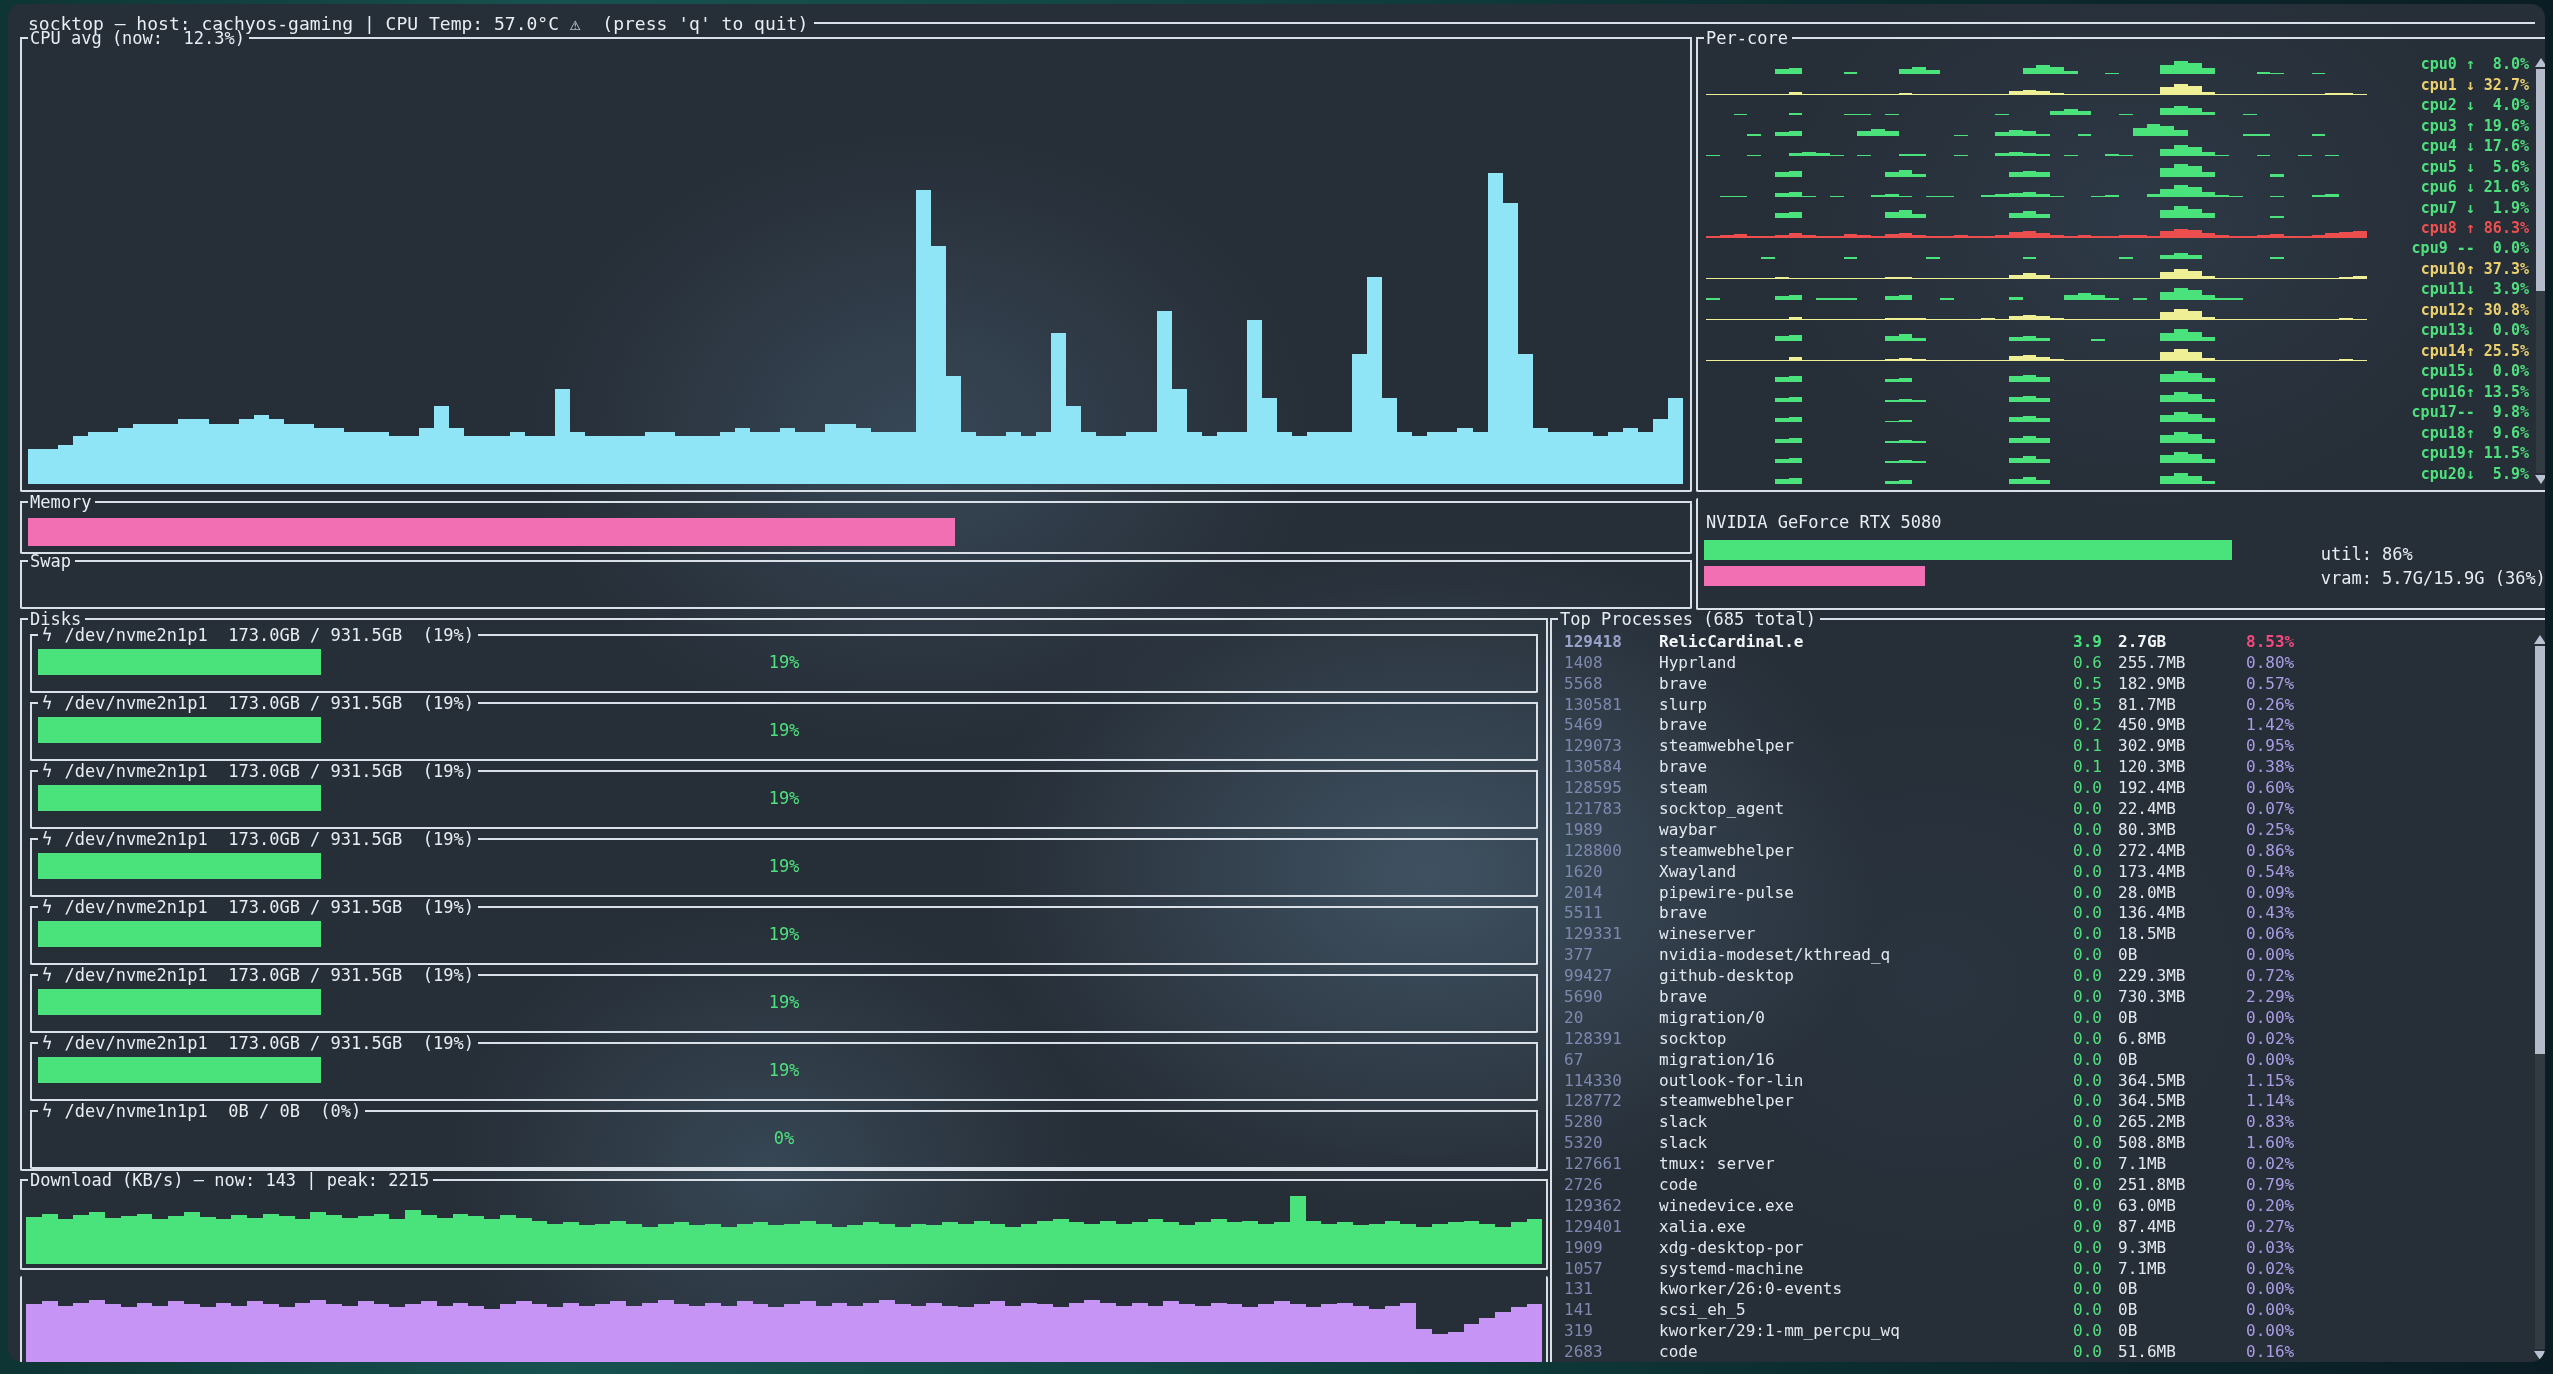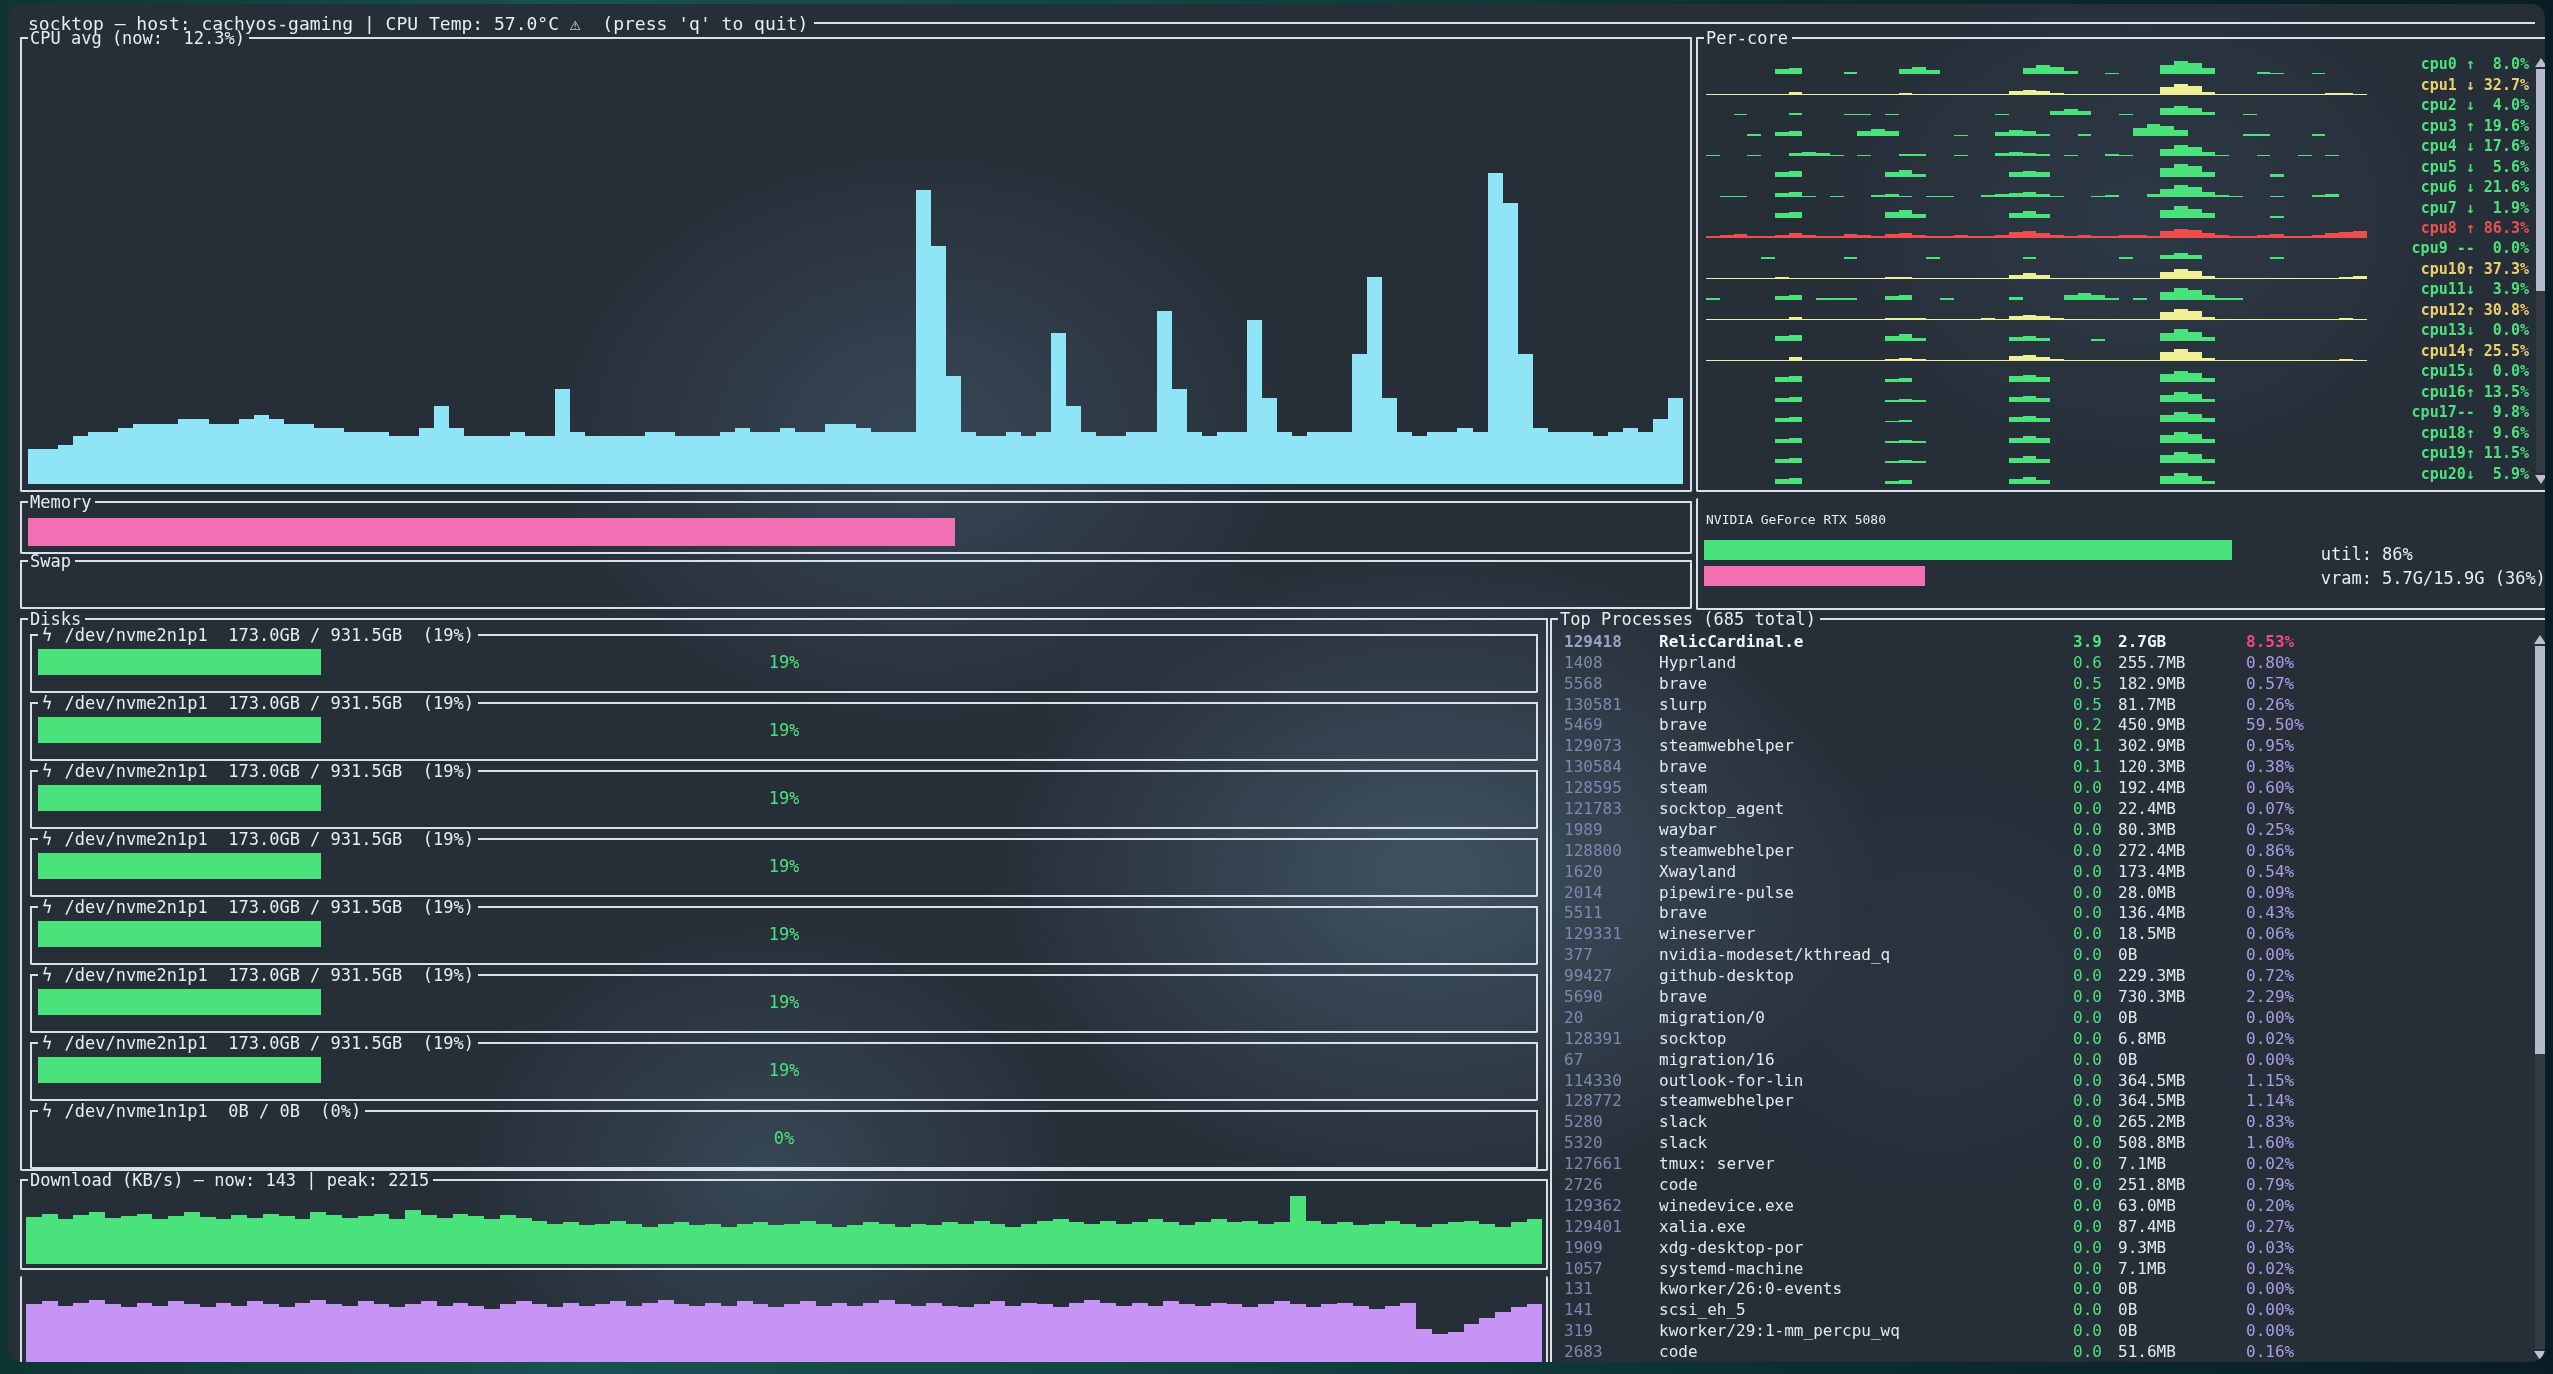--- a/index.html
+++ b/index.html
@@ -42,21 +42,21 @@
   .tri-dn{width:0;height:0;border-left:6px solid transparent;border-right:6px solid transparent;border-top:9px solid #b9c0d2;margin-top:2px;}
   
   .gauge{position:relative;overflow:hidden;}
   .gfill{position:absolute;left:0;top:0;bottom:0;}
   .glabel{position:absolute;left:0;right:0;top:50%;transform:translateY(-50%);text-align:center;font-size:17px;z-index:2;}
   #memory .gauge{position:absolute;left:6px;right:6px;top:16px;bottom:6px;}
   #memory .gfill{background:#f26fb4;}
   #swap .gauge{position:absolute;left:6px;right:6px;top:14px;bottom:4px;}
   #swap .glabel{color:#e4e46e;}
   
-  #gpu .gname{position:absolute;left:8px;top:14px;font-size:13px;}
+  #gpu .gname{position:absolute;left:8px;top:14px;font-size:17px;}
   #gpu .gbar{position:absolute;left:6px;width:72%;height:20px;}
   #gpu .gtext{position:absolute;left:73%;top:44px;font-size:17px;line-height:24px;white-space:pre;}
   
   #disks .dlist{position:absolute;left:8px;right:8px;top:16px;bottom:2px;}
   .disk{position:relative;border:2px solid #d9e0e7;border-top:none;border-radius:2px;height:56px;margin-bottom:10px;}
   .disk .ptitle .icon{font-size:17px;padding-left:4px;color:#e7edf2;}
   .disk .gauge{position:absolute;left:6px;right:6px;top:14px;height:26px;}
   .disk .gfill{background:#49e27b;}
   .disk .glabel{color:#4ee07d;}
   
@@ -1682,21 +1682,21 @@
         <span class="tick"></span>
         <span class="txt">Top Processes (685 total)</span>
         <span class="line"></span>
       </div>
       <div class="inner">
         <div class="prows">
             <div class="prow sel"><span class="cpid">129418</span><span class="cname">RelicCardinal.e</span><span class="ccpu">3.9</span><span class="cgap"></span><span class="cmem">2.7GB</span><span class="cpct">8.53%</span></div>
             <div class="prow"><span class="cpid">1408</span><span class="cname">Hyprland</span><span class="ccpu">0.6</span><span class="cgap"></span><span class="cmem">255.7MB</span><span class="cpct">0.80%</span></div>
             <div class="prow"><span class="cpid">5568</span><span class="cname">brave</span><span class="ccpu">0.5</span><span class="cgap"></span><span class="cmem">182.9MB</span><span class="cpct">0.57%</span></div>
             <div class="prow"><span class="cpid">130581</span><span class="cname">slurp</span><span class="ccpu">0.5</span><span class="cgap"></span><span class="cmem">81.7MB</span><span class="cpct">0.26%</span></div>
-            <div class="prow"><span class="cpid">5469</span><span class="cname">brave</span><span class="ccpu">0.2</span><span class="cgap"></span><span class="cmem">450.9MB</span><span class="cpct">59.50%</span></div>
+            <div class="prow"><span class="cpid">5469</span><span class="cname">brave</span><span class="ccpu">0.2</span><span class="cgap"></span><span class="cmem">450.9MB</span><span class="cpct">1.42%</span></div>
             <div class="prow"><span class="cpid">129073</span><span class="cname">steamwebhelper</span><span class="ccpu">0.1</span><span class="cgap"></span><span class="cmem">302.9MB</span><span class="cpct">0.95%</span></div>
             <div class="prow"><span class="cpid">130584</span><span class="cname">brave</span><span class="ccpu">0.1</span><span class="cgap"></span><span class="cmem">120.3MB</span><span class="cpct">0.38%</span></div>
             <div class="prow"><span class="cpid">128595</span><span class="cname">steam</span><span class="ccpu">0.0</span><span class="cgap"></span><span class="cmem">192.4MB</span><span class="cpct">0.60%</span></div>
             <div class="prow"><span class="cpid">121783</span><span class="cname">socktop_agent</span><span class="ccpu">0.0</span><span class="cgap"></span><span class="cmem">22.4MB</span><span class="cpct">0.07%</span></div>
             <div class="prow"><span class="cpid">1989</span><span class="cname">waybar</span><span class="ccpu">0.0</span><span class="cgap"></span><span class="cmem">80.3MB</span><span class="cpct">0.25%</span></div>
             <div class="prow"><span class="cpid">128800</span><span class="cname">steamwebhelper</span><span class="ccpu">0.0</span><span class="cgap"></span><span class="cmem">272.4MB</span><span class="cpct">0.86%</span></div>
             <div class="prow"><span class="cpid">1620</span><span class="cname">Xwayland</span><span class="ccpu">0.0</span><span class="cgap"></span><span class="cmem">173.4MB</span><span class="cpct">0.54%</span></div>
             <div class="prow"><span class="cpid">2014</span><span class="cname">pipewire-pulse</span><span class="ccpu">0.0</span><span class="cgap"></span><span class="cmem">28.0MB</span><span class="cpct">0.09%</span></div>
             <div class="prow"><span class="cpid">5511</span><span class="cname">brave</span><span class="ccpu">0.0</span><span class="cgap"></span><span class="cmem">136.4MB</span><span class="cpct">0.43%</span></div>
             <div class="prow"><span class="cpid">129331</span><span class="cname">wineserver</span><span class="ccpu">0.0</span><span class="cgap"></span><span class="cmem">18.5MB</span><span class="cpct">0.06%</span></div>

